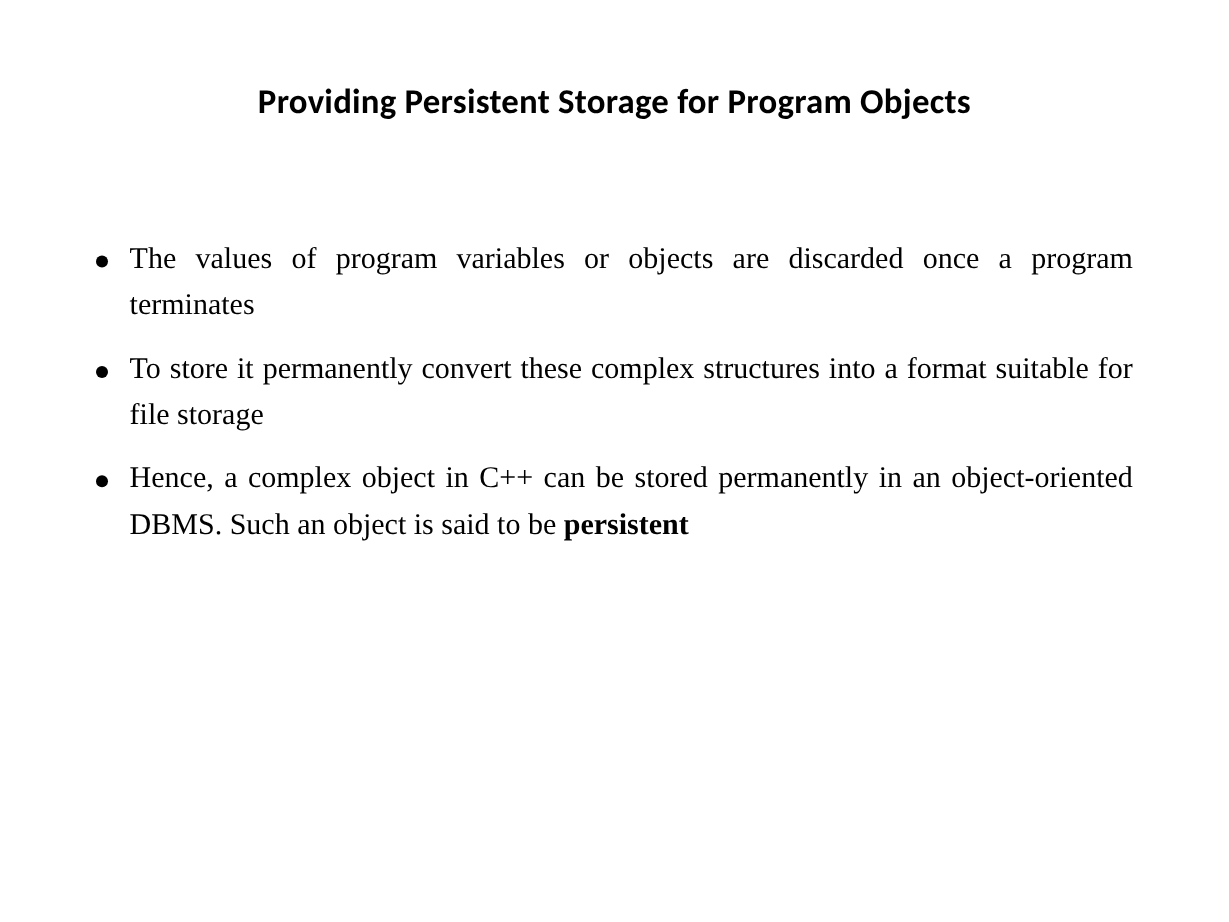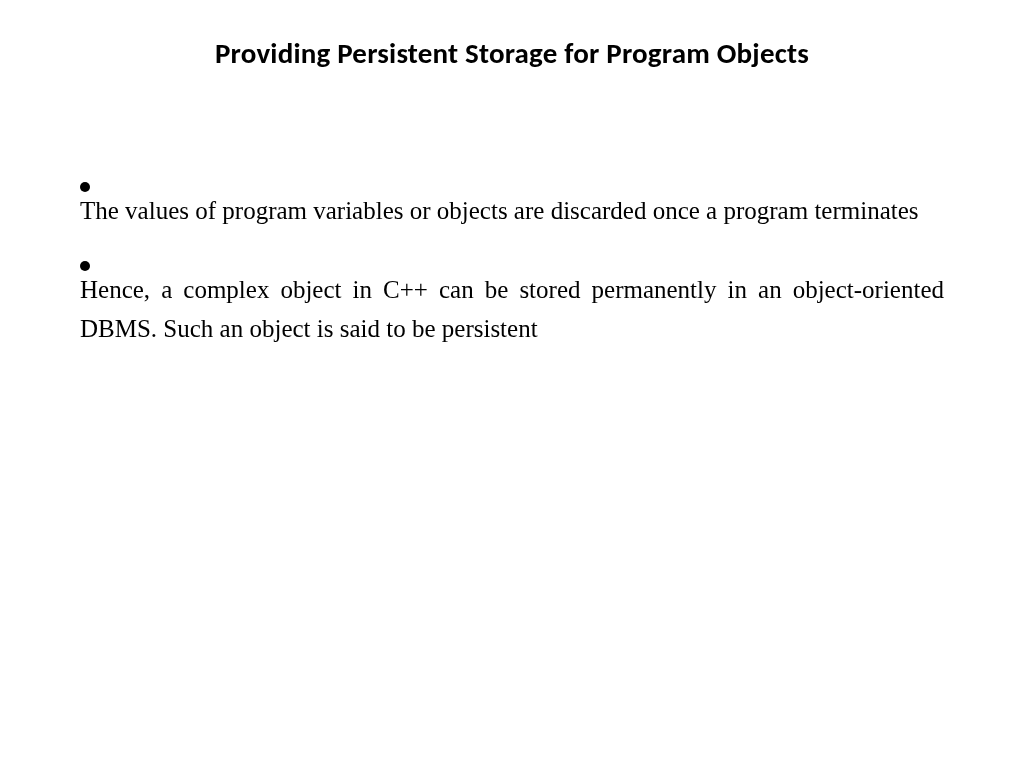--- a/index.html
+++ b/index.html
@@ -15,62 +15,66 @@
       color: #000000;
       padding: 35px 70px;
     }
     .title {
       font-family: Calibri, Arial, sans-serif;
       font-weight: bold;
       font-size: 29px;
       text-align: center;
       margin-bottom: 95px;
       letter-spacing: 0.2px;
+      margin-top: 31px;
     }
     .content {
       padding: 0 10px;
     }
     .bullet-item {
       display: flex;
       align-items: flex-start;
       margin-bottom: 14px;
-      flex-direction: column;
     }
     .bullet {
       width: 10px;
       height: 10px;
       background: #000000;
       border-radius: 50%;
       flex-shrink: 0;
       margin-top: 16px;
       margin-right: 18px;
     }
     .bullet-text {
       font-size: 25px;
       line-height: 1.55;
       text-align: justify;
       flex: 1;
     }
     .bold {
-      font-weight: normal;
+      font-weight: bold;
       margin-top: 20px;
     }
   </style>
 </head>
 <body>
 
 <h1 class="title">Providing Persistent Storage for Program Objects</h1>
 
 <div class="content">
 
   <div class="bullet-item">
     <div class="bullet"></div>
     <div class="bullet-text">The values of program variables or objects are discarded once a program terminates</div>
   </div>
 
+  <div class="bullet-item">
+    <div class="bullet"></div>
+    <div class="bullet-text">To store it  permanently convert these complex structures into a format suitable for file storage</div>
+  </div>
 
 
   <div class="bullet-item">
     <div class="bullet"></div>
     <div class="bullet-text">
       <span> Hence, a complex object in C++ can be stored permanently in an object-oriented DBMS. Such an object is said to be </span><span class="bold">persistent</span>
     </div>
   </div>
 
 </div>

